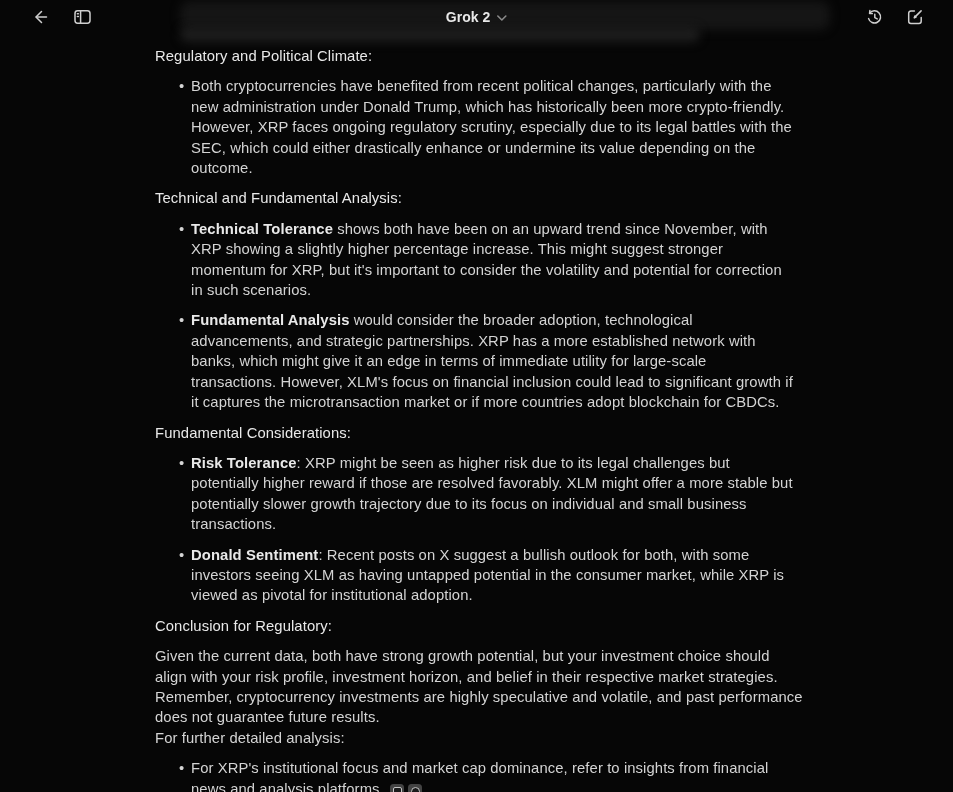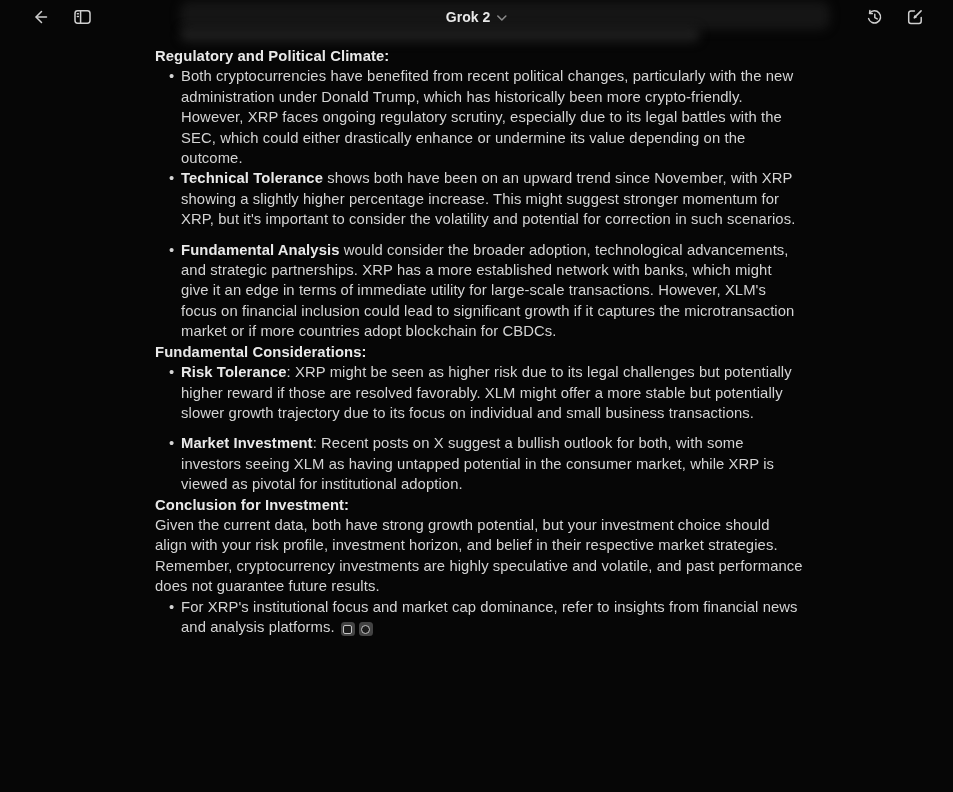--- a/index.html
+++ b/index.html
@@ -41,23 +41,23 @@
     position:absolute; left:180px; top:27px; width:520px; height:15px;
     background:#1d1d1d; border-radius:8px; filter:blur(5px);
   }
 
   
   .content {
     position:absolute; left:155px; top:46px; width:648px;
     font-size:14.8px; line-height:20.4px; color:#d4d4d4;
     letter-spacing:0.1px;
   }
-  .content .heading { font-weight:700; color:#e9e9e9; }
+  .content .heading { font-weight:400; color:#e9e9e9; }
   .content strong { font-weight:700; color:#e9e9e9; }
-  .content ul { list-style:none; margin:0; padding-left:26px; }
+  .content ul { list-style:none; margin:10px; padding-left:26px; }
   .content li { position:relative; }
   .content li::before {
     content:"\2022"; position:absolute; left:-12px; top:0;
     color:#d4d4d4;
   }
   .content li + li { margin-top:10px; }
 
   
   .badge {
     display:inline-flex; width:14px; height:14px; border-radius:3.5px;
@@ -128,29 +128,31 @@
       </span>
     </div>
   </div>
 </div>
 
 <div class="content">
     <div class="heading">Regulatory and Political Climate:</div>
     <ul>
       <li>Both cryptocurrencies have benefited from recent political changes, particularly with the new administration under Donald Trump, which has historically been more crypto-friendly. However, XRP faces ongoing regulatory scrutiny, especially due to its legal battles with the SEC, which could either drastically enhance or undermine its value depending on the outcome.</li>
     </ul>
+    <div class="heading">Technical and Fundamental Analysis:</div>
     <ul>
       <li><strong>Technical Tolerance</strong> shows both have been on an upward trend since November, with XRP showing a slightly higher percentage increase. This might suggest stronger momentum for XRP, but it's important to consider the volatility and potential for correction in such scenarios.</li>
       <li><strong>Fundamental Analysis</strong> would consider the broader adoption, technological advancements, and strategic partnerships. XRP has a more established network with banks, which might give it an edge in terms of immediate utility for large-scale transactions. However, XLM's focus on financial inclusion could lead to significant growth if it captures the microtransaction market or if more countries adopt blockchain for CBDCs.</li>
     </ul>
     <div class="heading">Fundamental Considerations:</div>
     <ul>
       <li><strong>Risk Tolerance</strong>: XRP might be seen as higher risk due to its legal challenges but potentially higher reward if those are resolved favorably. XLM might offer a more stable but potentially slower growth trajectory due to its focus on individual and small business transactions.</li>
-      <li><strong>Market Investment</strong>: Recent posts on X suggest a bullish outlook for both, with some investors seeing XLM as having untapped potential in the consumer market, while XRP is viewed as pivotal for institutional adoption.</li>
+      <li><strong>Donald Sentiment</strong>: Recent posts on X suggest a bullish outlook for both, with some investors seeing XLM as having untapped potential in the consumer market, while XRP is viewed as pivotal for institutional adoption.</li>
     </ul>
-    <div class="heading">Conclusion for Investment:</div>
+    <div class="heading">Conclusion for Regulatory:</div>
     <ul>
     </ul>
     <div class="para">Given the current data, both have strong growth potential, but your investment choice should align with your risk profile, investment horizon, and belief in their respective market strategies. Remember, cryptocurrency investments are highly speculative and volatile, and past performance does not guarantee future results.</div>
+    <div class="para">For further detailed analysis:</div>
     <ul>
       <li>For XRP's institutional focus and market cap dominance, refer to insights from financial news and analysis platforms. <span class="badge camera-icon"></span><span class="badge globe-icon"></span></li>
     </ul>
   </div>
 
 </body></html>

